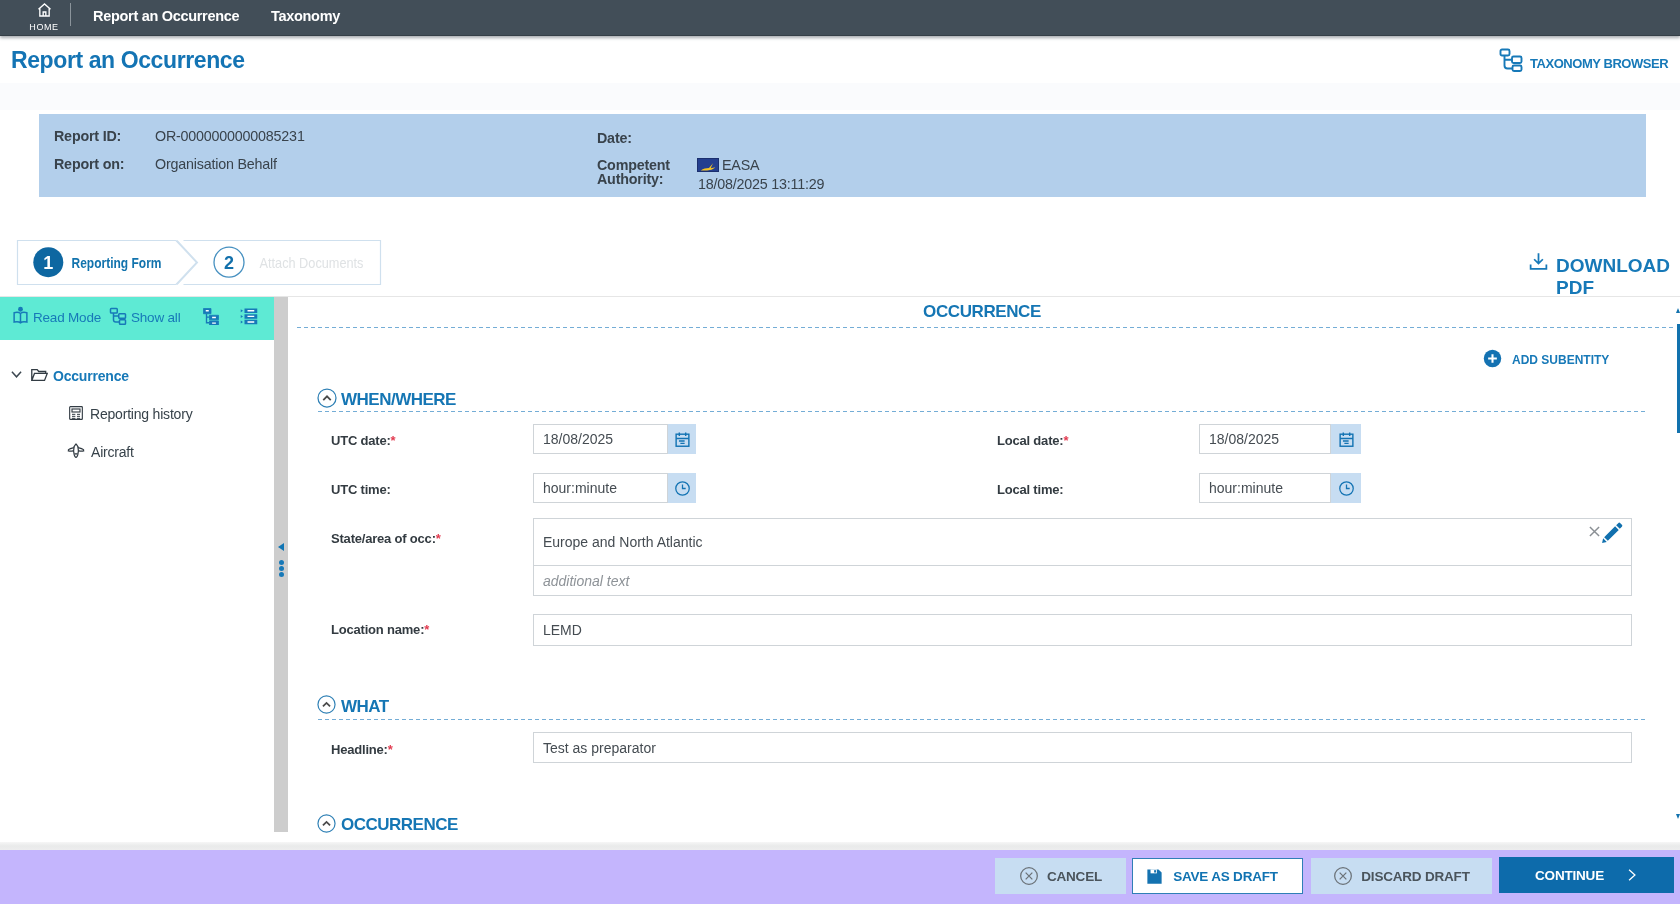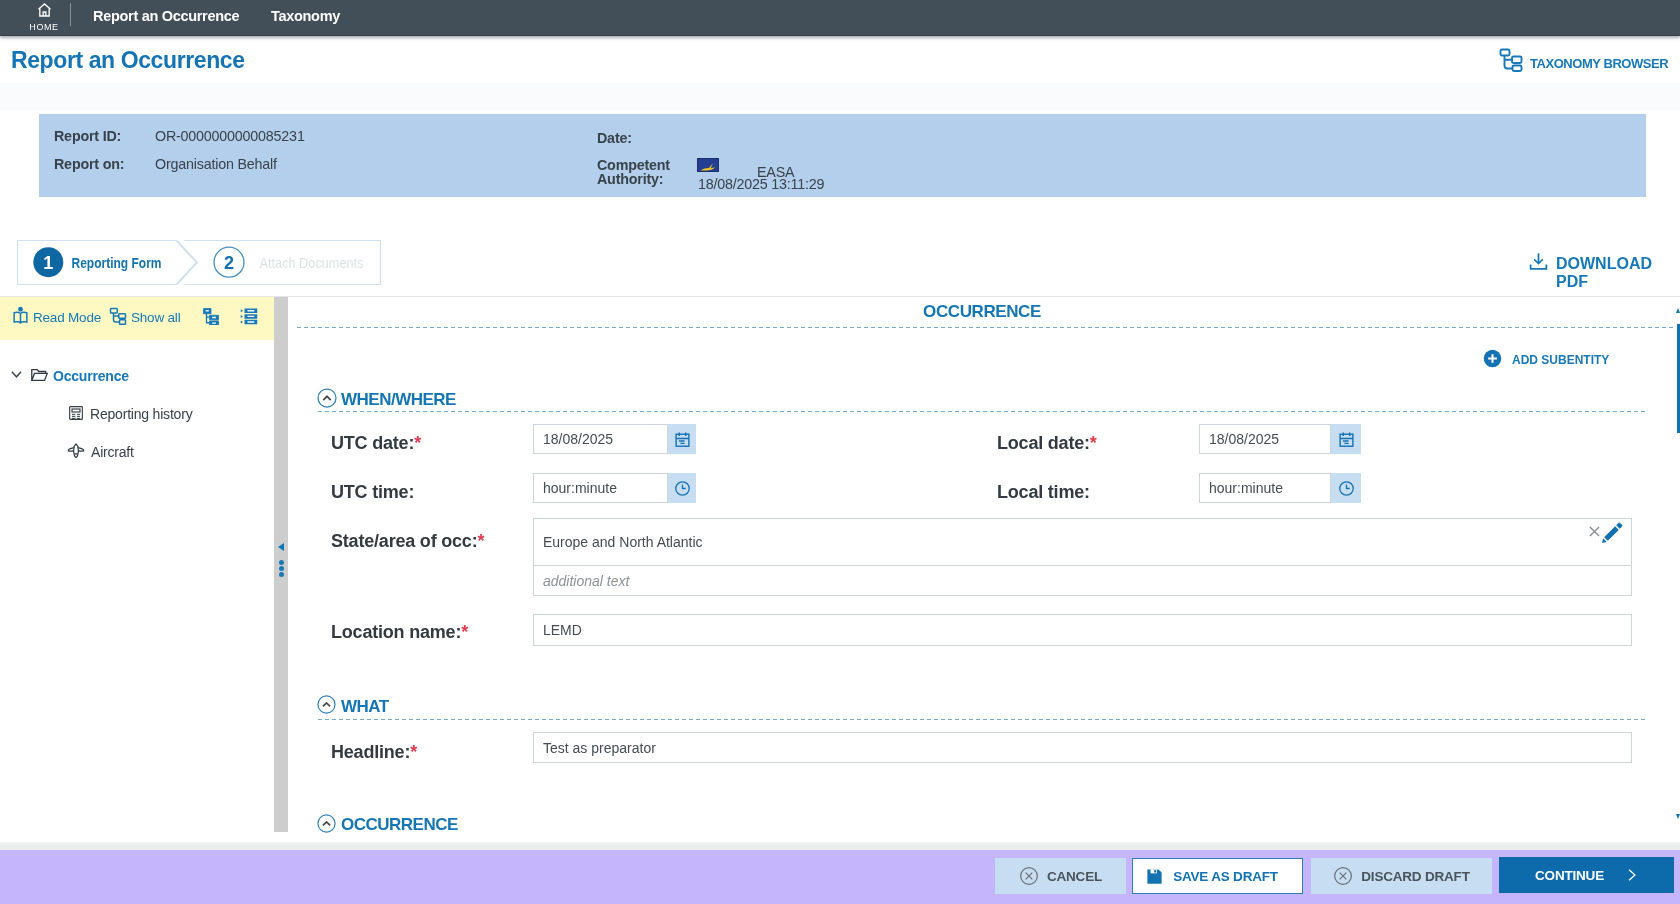--- a/index.html
+++ b/index.html
@@ -16,36 +16,36 @@
 #h1 { position:absolute; left:11px; top:47px; font-size:23px; letter-spacing:-0.4px; font-weight:bold; color:#1474b4; }
 #band { position:absolute; left:0; top:83px; width:1680px; height:27px; background:#fafbfd; }
 #taxlink { position:absolute; left:1499px; top:48px; width:181px; color:#1779b8; }
 #taxlink span { position:absolute; left:31px; top:8px; font-size:13px; font-weight:bold; letter-spacing:-0.45px; white-space:nowrap; }
 
 #panel { position:absolute; left:39px; top:114px; width:1607px; height:83px; background:#b3cfeb; color:#39434c; font-size:14.3px; letter-spacing:-0.2px; }
 #panel .lbl { font-weight:bold; }
 
 #stepper { position:absolute; left:16px; top:238px; }
 #downloadpdf { position:absolute; left:1528px; top:250px; color:#1779b8; }
-#downloadpdf span { position:absolute; left:28px; top:5px; font-size:16px; font-weight:bold; width:120px; }
+#downloadpdf span { position:absolute; left:28px; top:5px; font-size:19px; font-weight:bold; width:120px; }
 
 #topline { position:absolute; left:0; top:296px; width:1680px; height:1px; background:#e6e6e6; }
-#toolbar { position:absolute; left:0; top:297px; width:274px; height:43px; background:#fef9c3; }
+#toolbar { position:absolute; left:0; top:297px; width:274px; height:43px; background:#5eead4; }
 #toolbar .t { position:absolute; top:13px; font-size:14px; letter-spacing:-0.2px; color:#1779b8; }
 #sidebar { position:absolute; left:0; top:340px; width:274px; height:492px; background:#fff; }
 .treetxt { position:absolute; font-size:14px; letter-spacing:-0.2px; color:#37424a; }
 #splitter { position:absolute; left:274px; top:297px; width:14px; height:535px; background:#cdcdcd; }
 #splitter .tri { position:absolute; left:4px; top:246px; width:0; height:0; border-top:4px solid transparent; border-bottom:4px solid transparent; border-right:6.5px solid #1075b4; }
 #splitter .dot { position:absolute; left:4.5px; width:5px; height:5px; border-radius:50%; background:#1779b8; }
 
 #content { position:absolute; left:288px; top:297px; width:1388px; height:545px; background:#fff; overflow:hidden; }
 .ctitle { position:absolute; left:0; width:1388px; text-align:center; font-size:17px; font-weight:bold; color:#1576b4; letter-spacing:-0.4px; }
 .dash { position:absolute; height:1px; background:repeating-linear-gradient(90deg,#74add6 0 4px,transparent 4px 7px); }
 .seclbl { position:absolute; font-size:17px; font-weight:bold; color:#1576b4; letter-spacing:-0.5px; }
-.flabel { position:absolute; font-size:18px; letter-spacing:-0.2px; font-weight:bold; color:#333b41;text-align:right; }
+.flabel { position:absolute; font-size:13px; letter-spacing:-0.2px; font-weight:bold; color:#333b41;text-align:right; }
 .flabel em { color:#e23b50; font-style:normal; }
 .finput { position:absolute; background:#fff; border:1px solid #cfd4d8; font-size:14px; color:#454c52; padding-left:9px; display:flex; align-items:center; }
 .fbtn { position:absolute; background:#c7ddf2; display:flex; align-items:center; justify-content:center; }
 #addsub { position:absolute; left:1195px; top:52px; color:#1779b8; }
 #addsub span { position:absolute; left:29px; top:4px; width:120px; font-size:12px; font-weight:bold; }
 
 #hscroll { position:absolute; left:0; top:842px; width:1680px; height:8px; background:linear-gradient(180deg,#f6f6f6 0,#e9eaea 50%,#ededee 100%); }
 #footer { position:absolute; left:0; top:850px; width:1680px; height:54px; background:#c4b5fd; }
 .fbutton { position:absolute; top:8px; height:36px; display:flex; align-items:center; justify-content:center; font-size:13.5px; font-weight:bold; letter-spacing:-0.2px; }
 .fb-light { background:#c7ddf2; color:#4a545c; }
@@ -82,21 +82,21 @@
   <div class="abs lbl" style="left:15px; top:42px;">Report on:</div>
   <div class="abs" style="left:116px; top:42px;">Organisation Behalf</div>
   <div class="abs lbl" style="left:558px; top:16px;">Date:</div>
   <div class="abs" style="left:659px; top:16px;margin-top:46px;">18/08/2025 13:11:29</div>
   <div class="abs lbl" style="left:558px; top:44px; line-height:14px;">Competent<br>Authority:</div>
   <div class="abs" style="left:658px; top:44px; width:22px; height:13.5px; background:#243f8f; border:1px solid #1b2f6e;">
     <svg width="20" height="11.5" viewBox="0 0 20 12">
         <path d="M2.5 9.8 C5 8.2 8 7.4 11 7.4 L15.5 2.2 C14.2 4.5 13.4 6.2 13 7.5 C14.5 7.4 16 7.2 17.5 6.6 C16.2 8.1 14.2 9.1 12 9.5 C9 10.1 5.5 10.2 2.5 9.8 Z" fill="#f3c325"></path>
       </svg>
   </div>
-  <div class="abs" style="left:683px; top:50px;margin-left:35px;">EASA</div>
+  <div class="abs" style="left:683px; top:43px;">EASA</div>
 </div>
 
 <div id="stepper">
   <svg width="368" height="48" viewBox="0 0 368 48">
     <path d="M1.5 2.5 H160 L180.5 24.5 L160 46.5 H1.5 Z" fill="#fff" stroke="#cfe0ee" stroke-width="1.2"></path>
     <path d="M167.5 2.5 H364.5 V46.5 H167.5 M161 2.5 L181.5 24.5 L161 46.5" fill="none" stroke="#cfe0ee" stroke-width="1.2"></path>
     <circle cx="32.3" cy="24.2" r="15" fill="#0e67a1"></circle>
     <text x="32.3" y="30.5" font-size="18" font-weight="bold" fill="#fff" text-anchor="middle" font-family="Liberation Sans">1</text>
     <circle cx="213" cy="24.2" r="15" fill="#fff" stroke="#4690c0" stroke-width="1.3"></circle>
     <text x="213" y="30.5" font-size="18" font-weight="bold" fill="#1270ab" text-anchor="middle" font-family="Liberation Sans">2</text>

